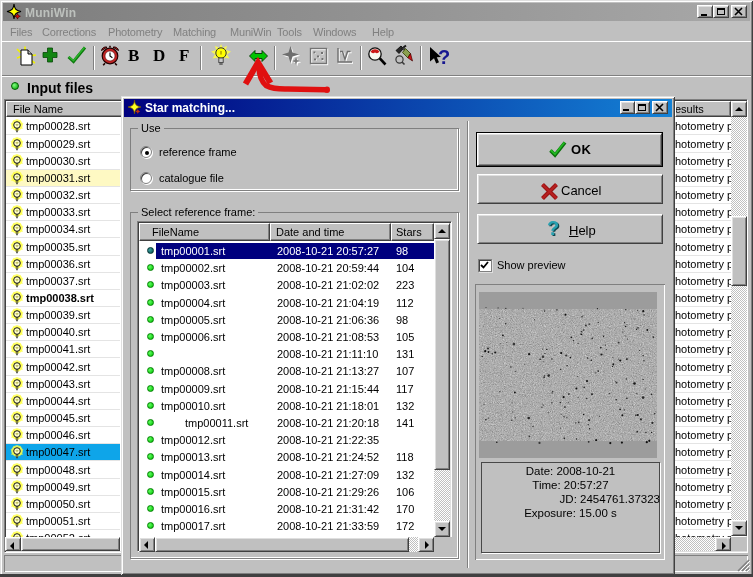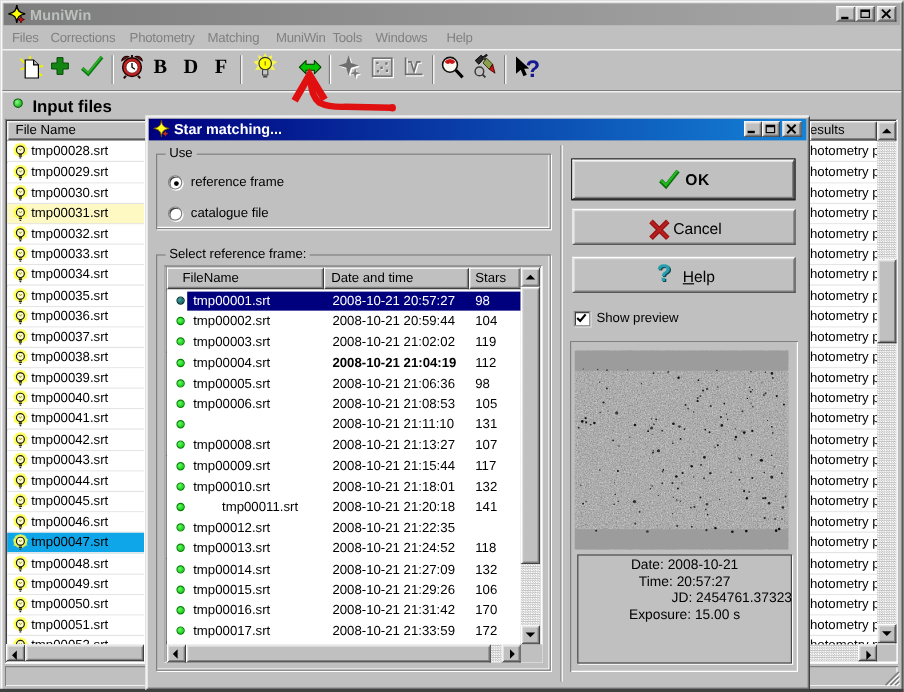--- a/index.html
+++ b/index.html
@@ -269,21 +269,21 @@
   </div>
 <div class="abs" style="left:6px;top:290px;width:114px;height:17px;background:#ffffff;border-bottom:1px solid #e4e4e4;overflow:hidden;">
 <svg class="abs" style="left:4px;top:1px" width="14" height="16" viewBox="0 0 14 16">
       <circle cx="7" cy="6" r="5.8" fill="#ffff50" opacity="0.8"></circle>
       <path d="M7 -0.5 L8 2.5 L11 0.8 L10.4 4 L13.8 4.6 L11.2 6.6 L13.2 10 L9.8 9.4 L7 12.5 L4.2 9.4 L0.8 10 L2.8 6.6 L0.2 4.6 L3.6 4 L3 0.8 L6 2.5 Z" fill="#ffff30" opacity="0.55"></path>
       <circle cx="7" cy="6" r="3.3" fill="#fcfcc8" stroke="#181818" stroke-width="1"></circle>
       <path d="M5.9 5 L7 6.6 L8.1 5" fill="none" stroke="#909000" stroke-width="0.7"></path>
       <path d="M5.7 9.8 H8.3 M5.7 11.1 H8.3" stroke="#282828" stroke-width="1"></path>
       <path d="M6.3 12.6 H7.7" stroke="#282828" stroke-width="1.1"></path>
     </svg>
-<div class="abs" style="left:20px;top:2px;font-size:11px;color:#000;">tmp00038.srt</div>
+<div class="abs" style="left:20px;top:2px;font-size:11px;color:#000;font-weight:bold;">tmp00038.srt</div>
   </div>
 <div class="abs" style="left:6px;top:307px;width:114px;height:17px;background:#ffffff;border-bottom:1px solid #e4e4e4;overflow:hidden;">
 <svg class="abs" style="left:4px;top:1px" width="14" height="16" viewBox="0 0 14 16">
       <circle cx="7" cy="6" r="5.8" fill="#ffff50" opacity="0.8"></circle>
       <path d="M7 -0.5 L8 2.5 L11 0.8 L10.4 4 L13.8 4.6 L11.2 6.6 L13.2 10 L9.8 9.4 L7 12.5 L4.2 9.4 L0.8 10 L2.8 6.6 L0.2 4.6 L3.6 4 L3 0.8 L6 2.5 Z" fill="#ffff30" opacity="0.55"></path>
       <circle cx="7" cy="6" r="3.3" fill="#fcfcc8" stroke="#181818" stroke-width="1"></circle>
       <path d="M5.9 5 L7 6.6 L8.1 5" fill="none" stroke="#909000" stroke-width="0.7"></path>
       <path d="M5.7 9.8 H8.3 M5.7 11.1 H8.3" stroke="#282828" stroke-width="1"></path>
       <path d="M6.3 12.6 H7.7" stroke="#282828" stroke-width="1.1"></path>
     </svg>
@@ -583,27 +583,27 @@
 <div class="abs" style="left:8px;top:5px;width:7px;height:7px;border-radius:50%;background:radial-gradient(circle at 35% 35%, #60ff60, #00c000);border:1px solid #008000;"></div>
 <div class="abs" style="left:22px;top:3px;font-size:11px;color:#000000;">tmp00002.srt</div>
 <div class="abs" style="left:138px;top:3px;font-size:11px;color:#000000;">2008-10-21 20:59:44</div>
 <div class="abs" style="left:257px;top:3px;font-size:11px;color:#000000;">104</div>
 </div>
 <div class="abs" style="left:139px;top:276px;width:295px;height:17px;background:#ffffff;">
 <div class="abs" style="left:17px;top:1px;width:278px;height:16px;background:#ffffff;"></div>
 <div class="abs" style="left:8px;top:5px;width:7px;height:7px;border-radius:50%;background:radial-gradient(circle at 35% 35%, #60ff60, #00c000);border:1px solid #008000;"></div>
 <div class="abs" style="left:22px;top:3px;font-size:11px;color:#000000;">tmp00003.srt</div>
 <div class="abs" style="left:138px;top:3px;font-size:11px;color:#000000;">2008-10-21 21:02:02</div>
-<div class="abs" style="left:257px;top:3px;font-size:11px;color:#000000;">119</div>
+<div class="abs" style="left:257px;top:3px;font-size:11px;color:#000000;">223</div>
 </div>
 <div class="abs" style="left:139px;top:294px;width:295px;height:17px;background:#ffffff;">
 <div class="abs" style="left:17px;top:1px;width:278px;height:16px;background:#ffffff;"></div>
 <div class="abs" style="left:8px;top:5px;width:7px;height:7px;border-radius:50%;background:radial-gradient(circle at 35% 35%, #60ff60, #00c000);border:1px solid #008000;"></div>
 <div class="abs" style="left:22px;top:3px;font-size:11px;color:#000000;">tmp00004.srt</div>
-<div class="abs" style="left:138px;top:3px;font-size:11px;color:#000000;font-weight:bold;">2008-10-21 21:04:19</div>
+<div class="abs" style="left:138px;top:3px;font-size:11px;color:#000000;">2008-10-21 21:04:19</div>
 <div class="abs" style="left:257px;top:3px;font-size:11px;color:#000000;">112</div>
 </div>
 <div class="abs" style="left:139px;top:311px;width:295px;height:17px;background:#ffffff;">
 <div class="abs" style="left:17px;top:1px;width:278px;height:16px;background:#ffffff;"></div>
 <div class="abs" style="left:8px;top:5px;width:7px;height:7px;border-radius:50%;background:radial-gradient(circle at 35% 35%, #60ff60, #00c000);border:1px solid #008000;"></div>
 <div class="abs" style="left:22px;top:3px;font-size:11px;color:#000000;">tmp00005.srt</div>
 <div class="abs" style="left:138px;top:3px;font-size:11px;color:#000000;text-align:right;">2008-10-21 21:06:36</div>
 <div class="abs" style="left:257px;top:3px;font-size:11px;color:#000000;">98</div>
 </div>
 <div class="abs" style="left:139px;top:328px;width:295px;height:17px;background:#ffffff;">

